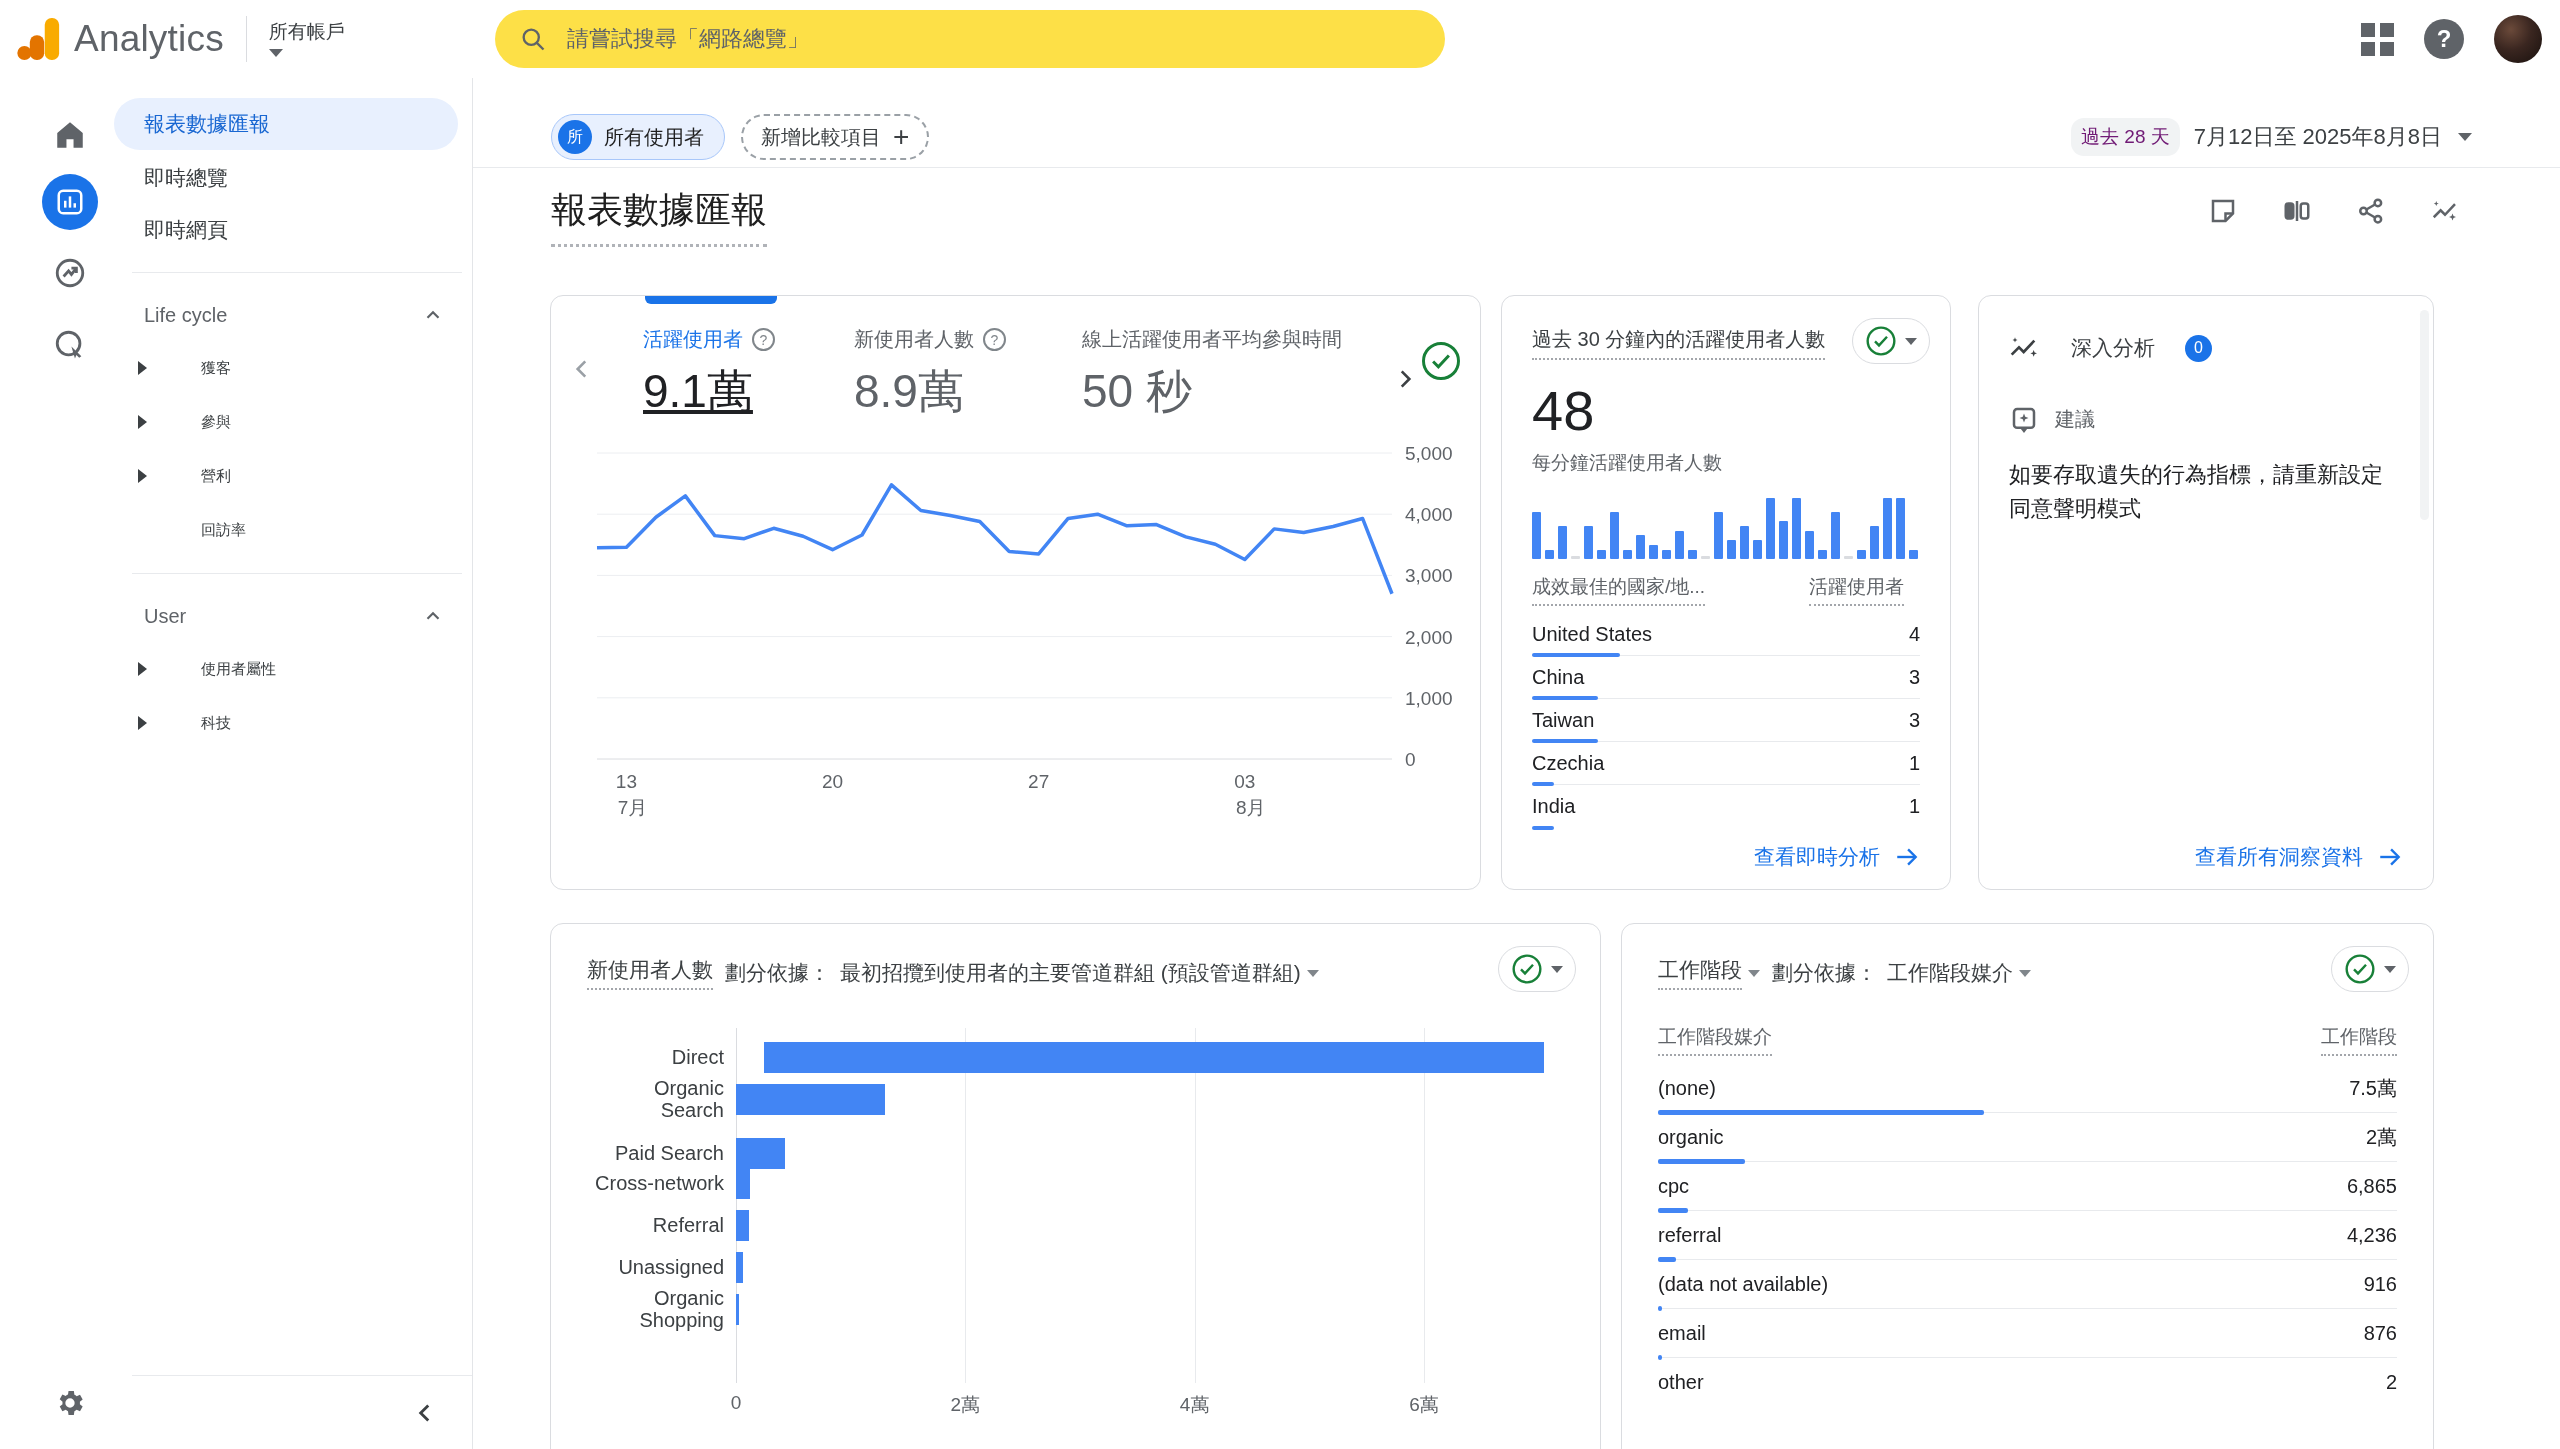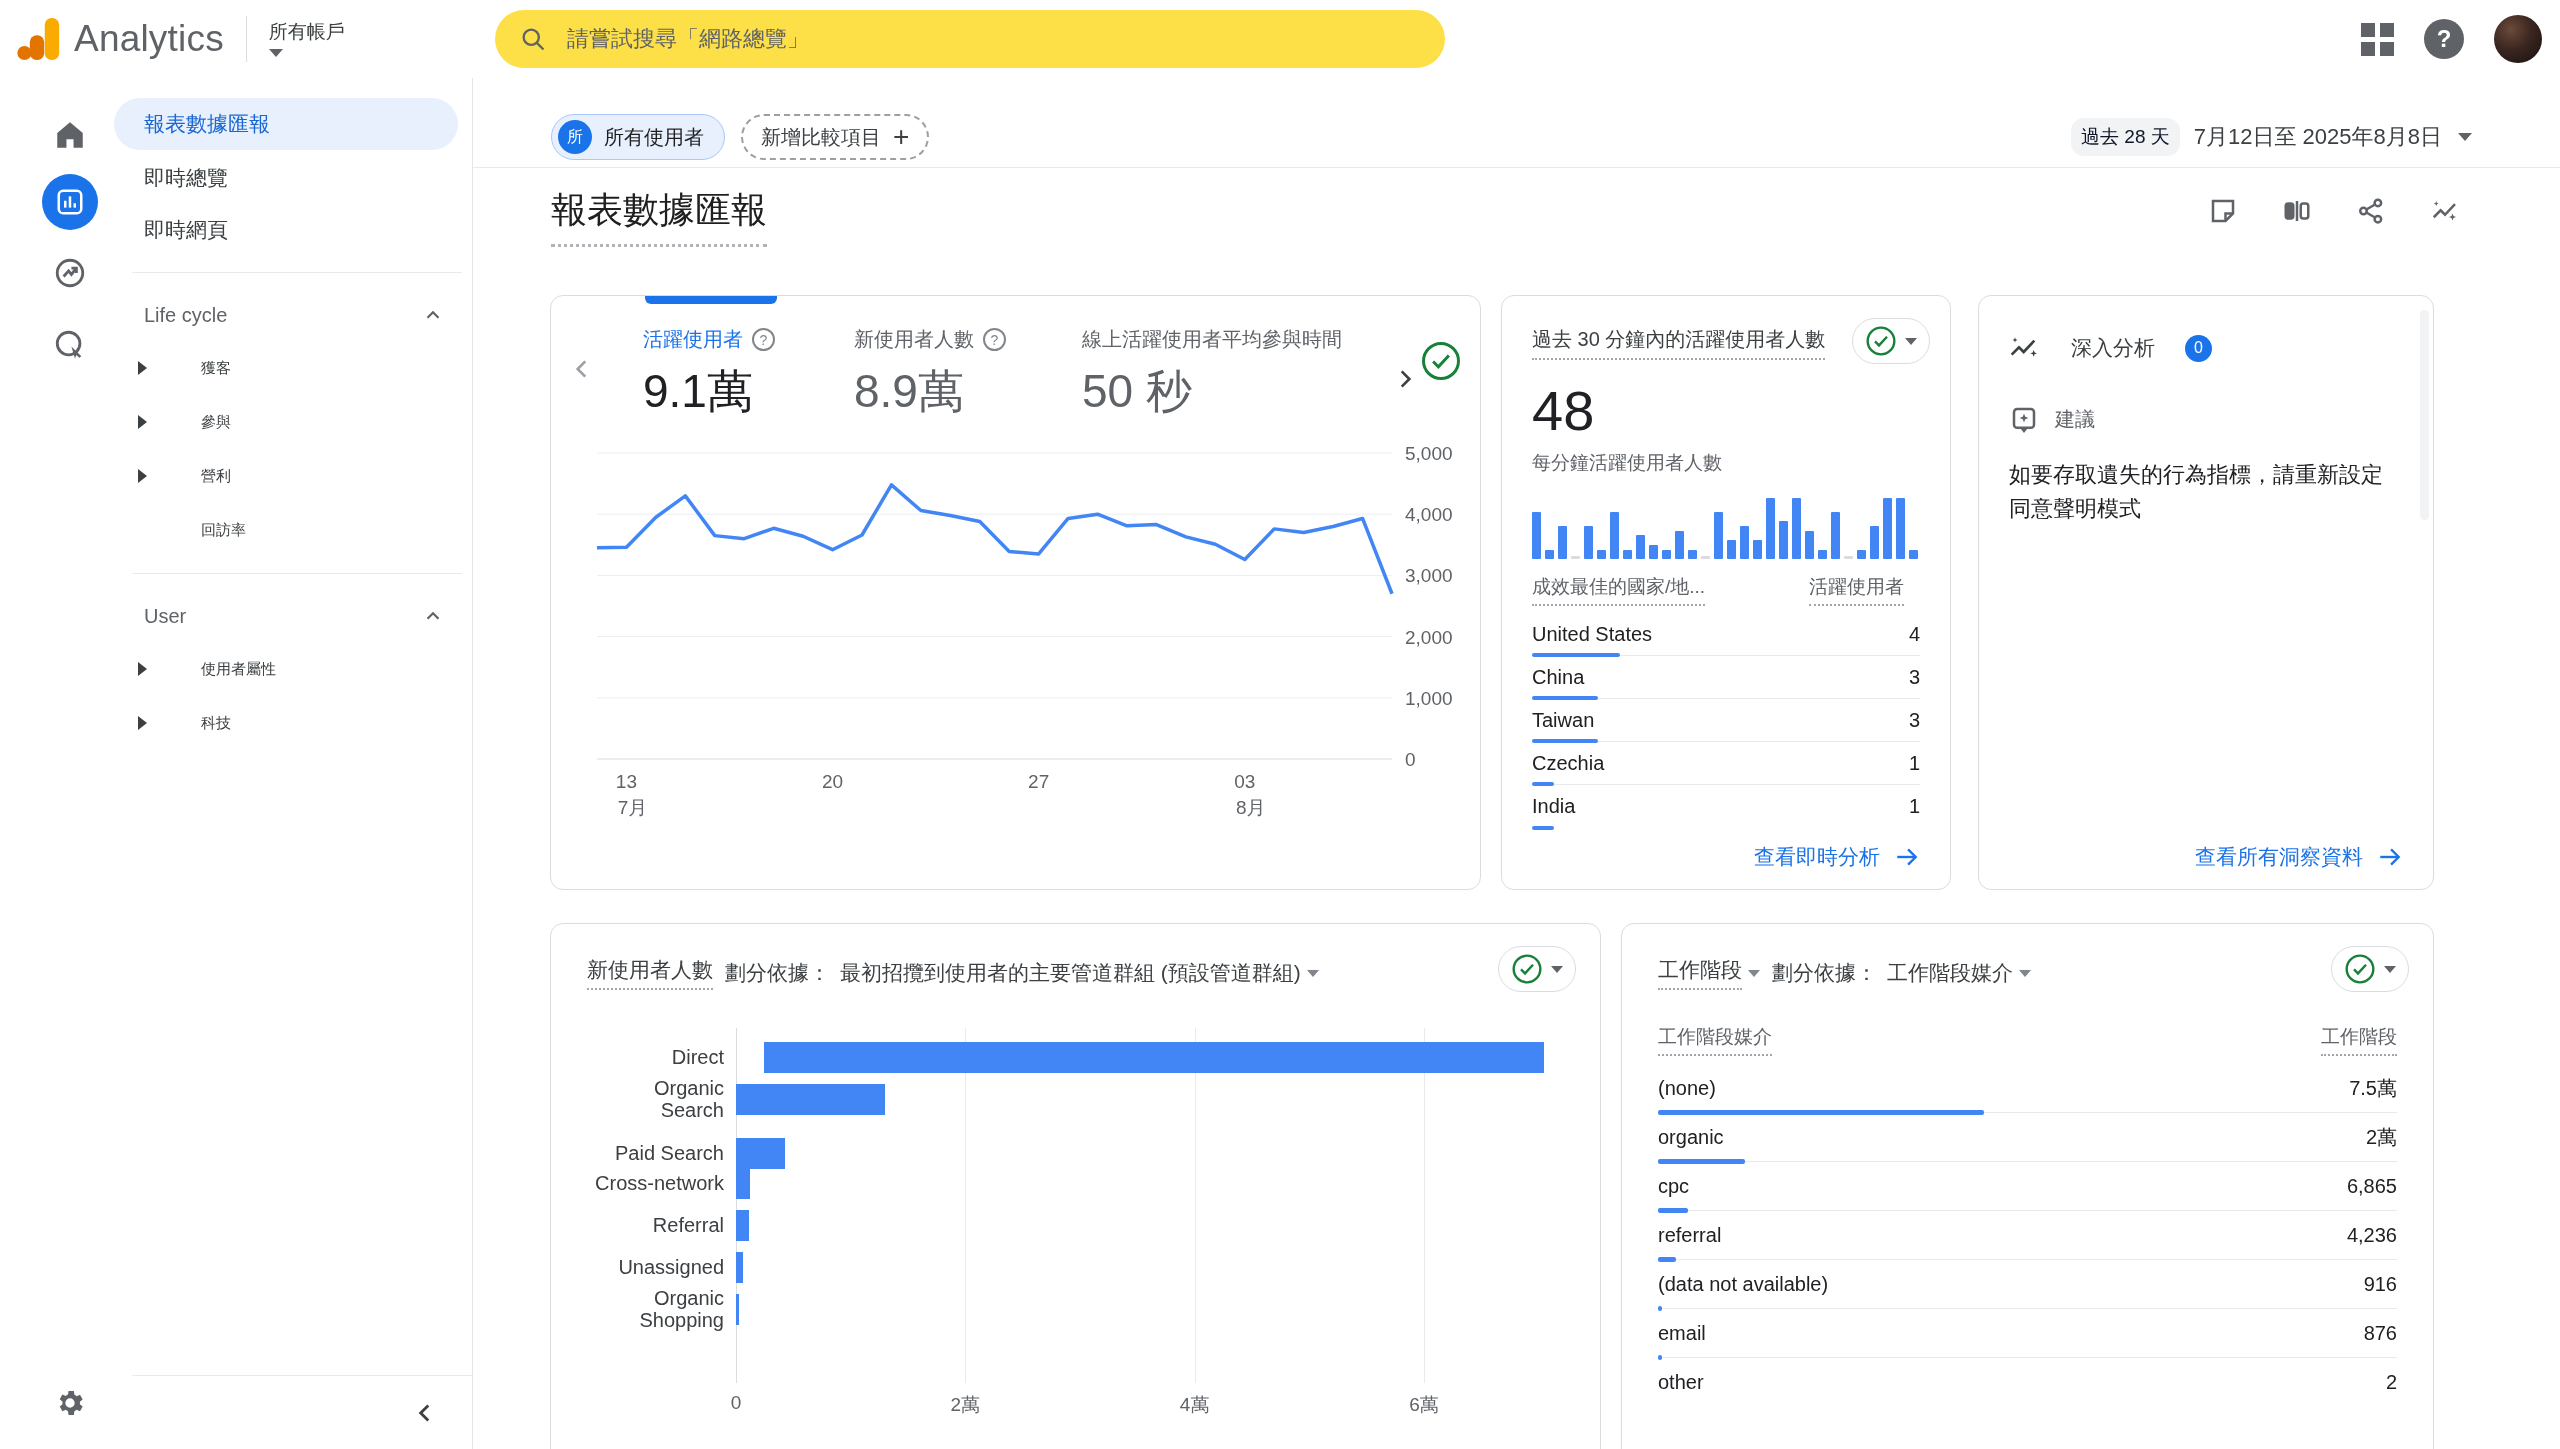--- a/index.html
+++ b/index.html
@@ -51,39 +51,39 @@
 
   
   .main { flex:1; position:relative; background:#fff; overflow:hidden; }
   .chips-row { position:absolute; left:78px; top:36px; display:flex; align-items:center; gap:16px; }
   .chip-users { height:46px; border-radius:23px; background:#e8f0fe; border:1px solid #a8c7fa; display:flex; align-items:center; padding:0 20px 0 6px; cursor:pointer; }
   .chip-avatar { width:34px; height:34px; border-radius:50%; background:#1a73e8; color:#fff; font-size:16px; display:flex; align-items:center; justify-content:center; margin-right:12px; }
   .chip-users-label { font-size:20px; color:#1f1f1f; }
   .chip-add { height:46px; border-radius:23px; border:2px dashed #9aa0a6; display:flex; align-items:center; padding:0 18px; color:#3c4043; font-size:20px; cursor:pointer; background:#fff; }
   .chip-plus { font-size:28px; color:#3c4043; margin-left:12px; line-height:1; font-weight:300; }
   .date-ctl { position:absolute; right:88px; top:40px; display:flex; align-items:center; cursor:pointer; }
-  .date-badge { background:#f1f3f4; border-radius:13px; font-size:19px; color:#0f172a; padding:6px 10px; }
+  .date-badge { background:#f1f3f4; border-radius:13px; font-size:19px; color:#701a75; padding:6px 10px; }
   .date-label { font-size:22px; color:#3c4043; margin:0 16px 0 14px; }
   .main-divider { position:absolute; left:0; right:0; top:89px; height:1px; background:#e8eaed; }
   .page-title { position:absolute; left:78px; top:108px; font-size:36px; color:#1f1f1f; border-bottom:3px dotted #b0b3b8; padding-bottom:9px; }
   .title-icons { position:absolute; right:100px; top:118px; display:flex; gap:44px; }
   .title-icons .ticon { cursor:pointer; }
 
   .card { position:absolute; background:#fff; border:1px solid #dadce0; border-radius:13px; }
 
   
   #overview-card { left:77px; top:217px; width:931px; height:595px; }
   .tab-indicator { position:absolute; top:0; left:94px; width:132px; height:8px; background:#1a73e8; border-radius:0 0 6px 6px; }
   .paddle { position:absolute; cursor:pointer; }
   .metrics { position:absolute; left:92px; top:30px; display:flex; }
   .metric { cursor:pointer; }
   .metric .mlabel { font-size:20px; color:#5f6368; display:flex; align-items:center; gap:9px; white-space:nowrap; }
   .metric.active .mlabel { color:#1a73e8; }
   .metric .mvalue { font-size:46px; color:#5f6368; margin-top:8px; }
-  .metric.active .mvalue { color:#202124; }
+  .metric.active .mvalue { color:#202124;text-decoration:underline; }
   .m1 { width:211px; } .m2 { width:228px; } .m3 { width:262px; overflow:hidden; }
   .help-q { width:23px; height:23px; border-radius:50%; border:2px solid #80868b; color:#80868b; font-size:14px; display:inline-flex; align-items:center; justify-content:center; flex:0 0 auto; }
   .check-solo { position:absolute; right:18px; top:44px; }
   .ax { font-size:19px; fill:#5f6368; }
   .mid { text-anchor:middle; }
 
   
   #realtime-card { left:1028px; top:217px; width:450px; height:595px; }
   .rt-title { position:absolute; left:30px; top:30px; font-size:20px; color:#3c4043; border-bottom:2px dotted #a3a6ab; padding-bottom:5px; }
   .check-pill { position:absolute; display:flex; align-items:center; gap:8px; border:1px solid #dadce0; border-radius:23px; height:46px; padding:0 12px; cursor:pointer; background:#fff; }

